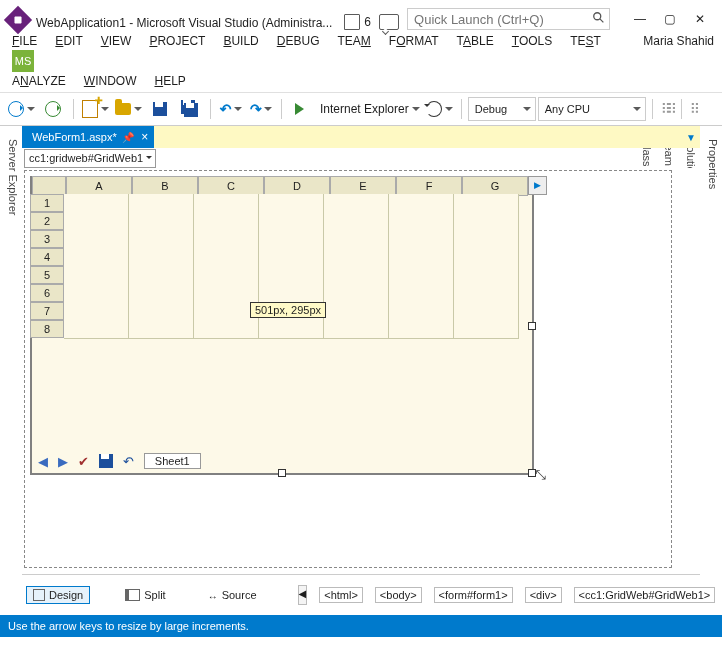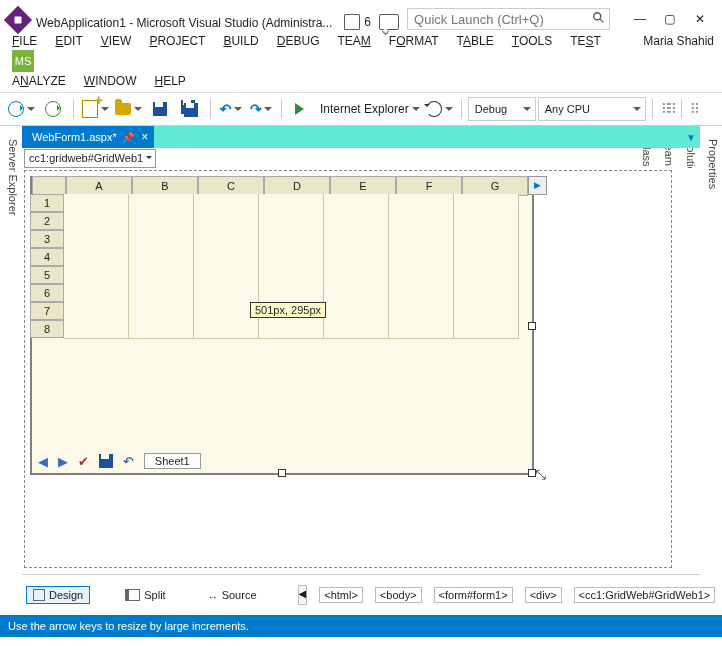--- a/index.html
+++ b/index.html
@@ -46,21 +46,21 @@
 .combo{height:22px;border:1px solid #ccc;background:#fff;display:flex;align-items:center;padding:0 4px 0 6px;font-size:11px;min-width:56px}
 .combo::after{content:"";margin-left:auto;border:4px solid transparent;border-top-color:#5a5a5a;transform:translateY(2px)}
 .dots{display:flex;gap:0;padding:0 2px}
 .dots span{width:6px;font-size:14px;color:#999;line-height:8px;letter-spacing:-2px}
 .body-row{display:flex;height:489px}
 .side-tab{width:22px;display:flex;flex-direction:column;writing-mode:vertical-rl;text-orientation:mixed;padding-top:6px;gap:4px;font-size:11px;color:#444}
 .side-tab div{padding:6px 2px;border:1px solid transparent}
 .side-tab.left{border-right:0}
 .side-tab.right{border-left:0}
 .main{flex:1;border:0;display:flex;flex-direction:column;min-width:0}
-.doc-tabs{height:22px;background:#5eead4;display:flex;position:relative}
+.doc-tabs{height:22px;background:#fef9c3;display:flex;position:relative}
 .doc-tab{height:22px;background:#007acc;color:#fff;display:flex;align-items:center;padding:0 6px 0 10px;gap:6px;font-size:11px}
 .tab-x{font-size:12px}
 .pin{font-size:10px}
 .tabs-dd{position:absolute;right:4px;top:6px;color:#007acc;font-size:10px}
 .selector-bar{height:20px;display:flex;align-items:center;padding:0 2px}
 .selector{border:1px solid #999;padding:0 12px 0 4px;font-size:11px;height:17px;line-height:17px;background:#fff;position:relative;display:inline-block}
 .selector::after{content:"";position:absolute;right:3px;top:6px;border:3px solid transparent;border-top-color:#333}
 .design{flex:1;position:relative;background:#fff;border:0;overflow:hidden}
 .sel-outline{position:absolute;left:2px;top:2px;right:28px;bottom:6px;border:1px dashed #888}
 .gridweb{position:absolute;left:8px;top:8px;width:500px;height:295px;border:2px solid #808080;background:#fdf9e8}

